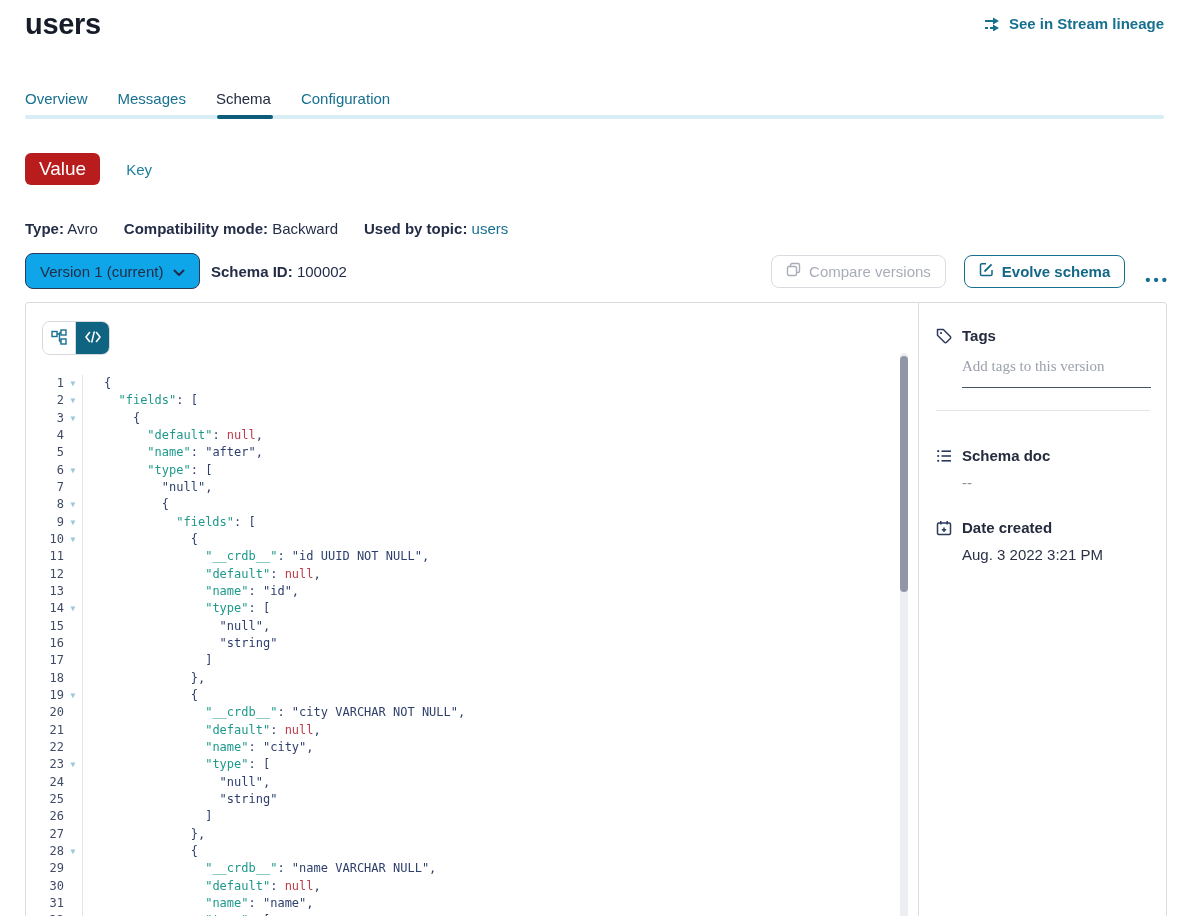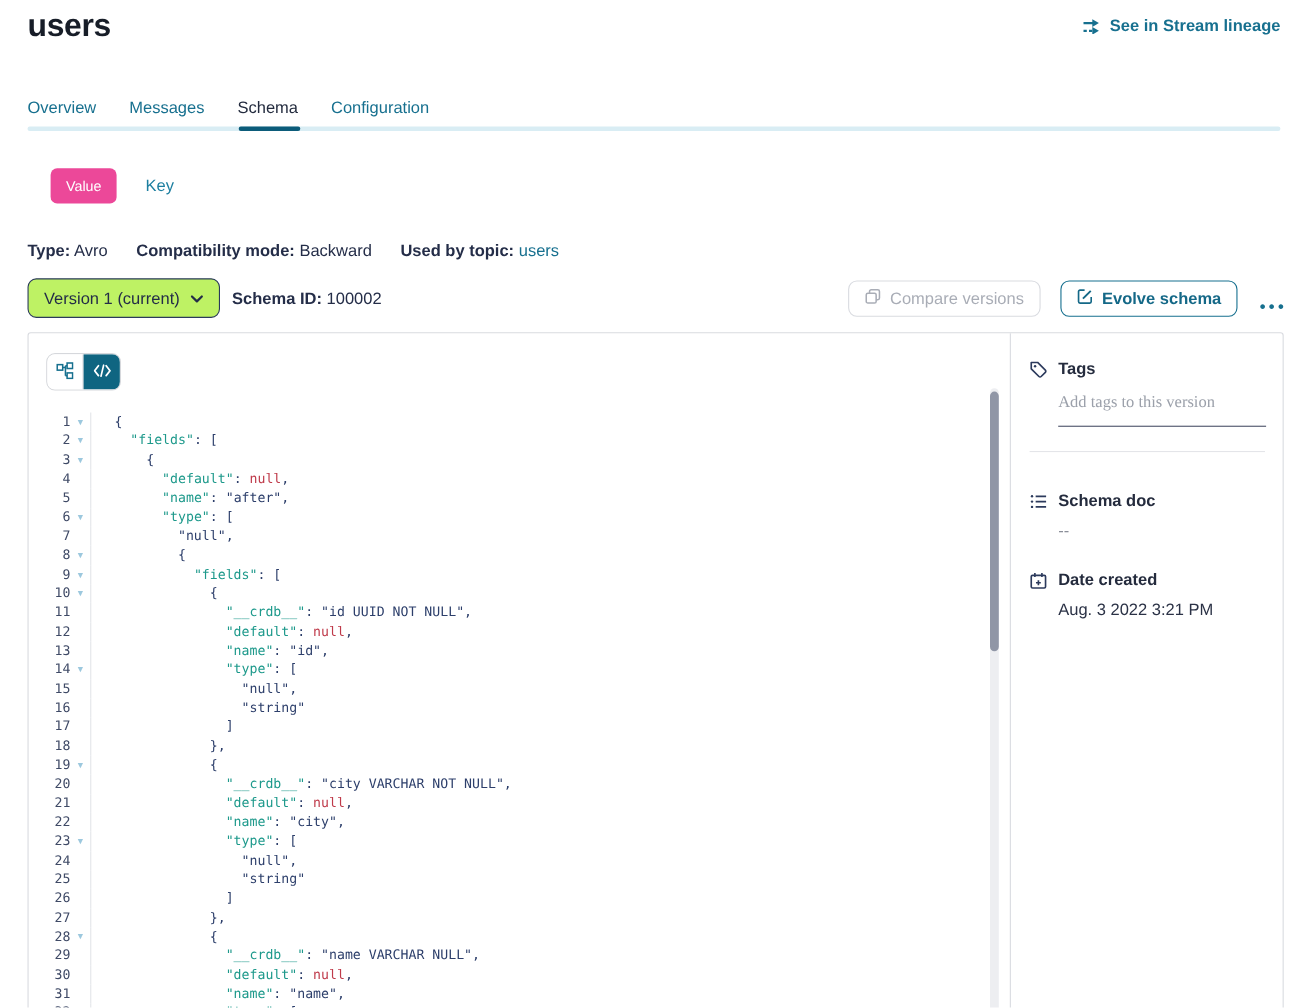--- a/index.html
+++ b/index.html
@@ -17,37 +17,37 @@
   .tab-bar { position:absolute; left:25px; top:90px; display:flex; gap:30px; }
   .tab { font-size:15px; font-weight:500; color:#17708F; cursor:pointer; padding-bottom:6px; }
   .tab.active { color:#232b3e; }
   .tab-underline { position:absolute; left:25px; right:25px; top:115px; height:4px;
                    background:#D9EDF4; border-radius:2px; }
   .tab-underline .seg { position:absolute; left:192px; width:56px; height:4px;
                         background:#0C5C7A; border-radius:2px; }
 
   
   .vk-row { position:absolute; left:25px; top:153px; display:flex; align-items:center; }
-  .vk-value { height:32px; padding:0 14px; background:#ec4899; color:#fff; border:none;
-              border-radius:6px; font-size:13px; font-family:inherit; cursor:pointer;margin-left:21px; }
+  .vk-value { height:32px; padding:0 14px; background:#b91c1c; color:#fff; border:none;
+              border-radius:6px; font-size:19px; font-family:inherit; cursor:pointer; }
   .vk-key { margin-left:26px; color:#1D7FA0; font-size:15px; background:none; border:none;
             font-family:inherit; cursor:pointer; }
 
   
   .meta-row { position:absolute; left:25px; top:220px; display:flex; gap:26px;
               font-size:15px; color:#242d48; }
   .meta-pair b { font-weight:700; }
   .meta-link { color:#17708F; cursor:pointer; }
 
   
   .version-row { position:absolute; left:25px; right:17px; top:253px; height:36px;
                  display:flex; align-items:center; }
   .version-select { width:175px; height:36px; border:1px solid #2b3a5c; border-radius:8px;
                     display:flex; align-items:center; justify-content:space-between;
-                    padding:0 14px; font-size:15px; color:#242d48; cursor:pointer; background:#bef264; }
+                    padding:0 14px; font-size:15px; color:#242d48; cursor:pointer; background:#0ea5e9; }
   .schema-id { margin-left:11px; font-size:15px; color:#242d48; }
   .schema-id b { font-weight:700; }
   .btns { margin-left:auto; display:flex; align-items:flex-end; gap:18px; }
   .btn { height:33px; border-radius:8px; display:flex; align-items:center; gap:8px;
          padding:0 14px; font-size:15px; font-family:inherit; background:#fff; cursor:pointer; }
   .btn-compare { color:#a9adb6; border:1px solid #d9dbe0; }
   .btn-evolve { color:#146887; border:1px solid #17708F; font-weight:700; }
   .more-btn { color:#17708F; font-size:15px; letter-spacing:3px; font-weight:700;
               background:none; border:none; cursor:pointer; padding:0 2px; }
 

